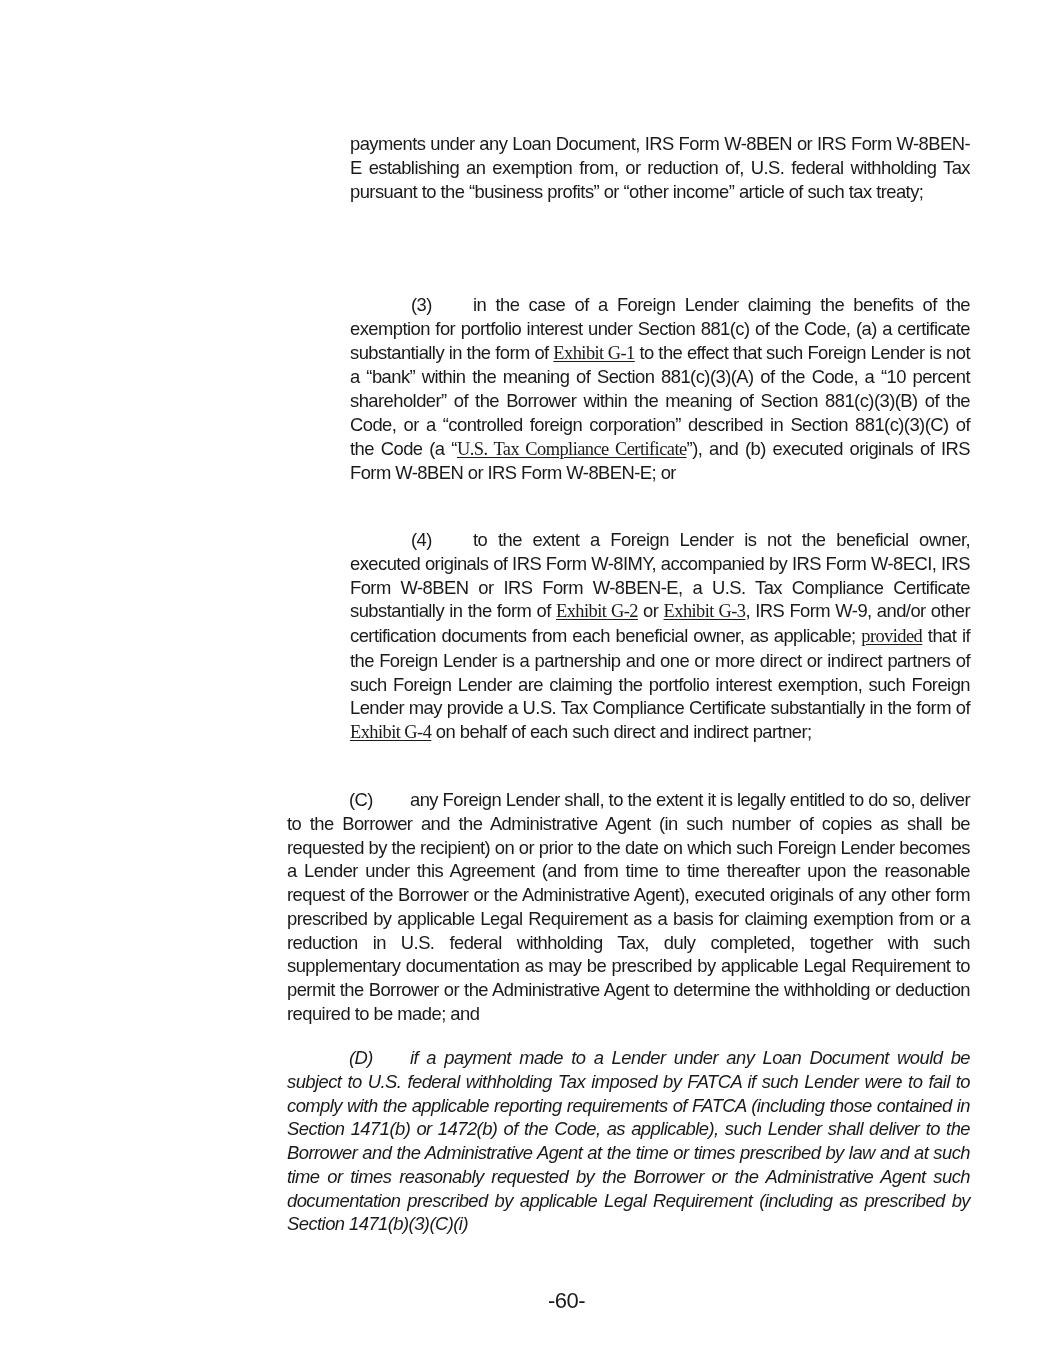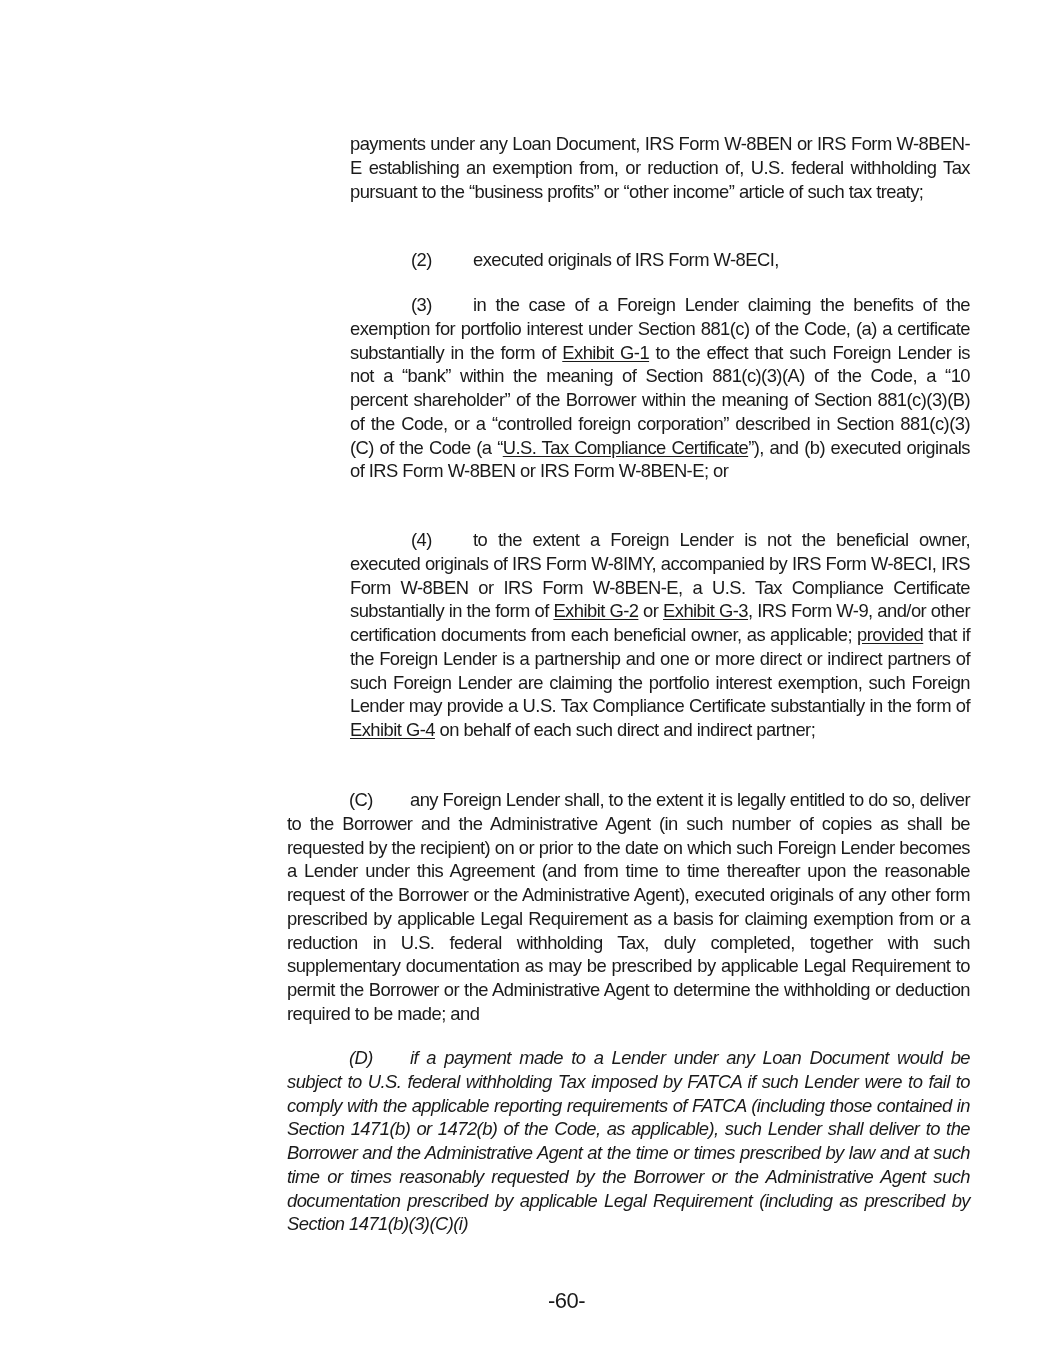--- a/index.html
+++ b/index.html
@@ -38,43 +38,41 @@
     .full {
       left: 248px;
       width: 683px;
     }
     .lbl {
       display: inline-block;
     }
     .u {
       text-decoration: underline;
       text-underline-offset: 2px;
+      font-family: Liberation Serif, serif;
     }
     .footer {
       position: absolute;
       top: 1280px;
       left: 0;
       width: 1055px;
       text-align: center;
       font-size: 22px;
       letter-spacing: -0.55px;
     }
   </style>
 </head>
 <body>
 
 <div class="page">
 
   <p class="para indented" style="top:124px;">
     <span>payments under any Loan Document, IRS Form W-8BEN or IRS Form W-8BEN-E establishing an exemption from, or reduction of, U.S. federal withholding Tax pursuant to the “business profits” or “other income” article of such tax treaty;</span>
   </p>
 
-  <p class="para indented" style="top:240px; text-align:left;">
-    <span class="lbl" style="margin-left:61px; width:62px;">(2)</span><span>executed originals of IRS Form W-8ECI,</span>
-  </p>
 
   <p class="para indented" style="top:285px;">
     <span class="lbl" style="margin-left:61px; width:62px;">(3)</span><span>in the case of a Foreign Lender claiming the benefits of the exemption for portfolio interest under Section 881(c) of the Code, (a) a certificate substantially in the form of </span><span class="u">Exhibit G-1</span><span> to the effect that such Foreign Lender is not a “bank” within the meaning of Section 881(c)(3)(A) of the Code, a “10 percent shareholder” of the Borrower within the meaning of Section 881(c)(3)(B) of the Code, or a “controlled foreign corporation” described in Section 881(c)(3)(C) of the Code (a “</span><span class="u">U.S. Tax Compliance Certificate</span><span>”), and (b) executed originals of IRS Form W-8BEN or IRS Form W-8BEN-E; or</span>
   </p>
 
   <p class="para indented" style="top:520px;">
     <span class="lbl" style="margin-left:61px; width:62px;">(4)</span><span>to the extent a Foreign Lender is not the beneficial owner, executed originals of IRS Form W-8IMY, accompanied by IRS Form W-8ECI, IRS Form W-8BEN or IRS Form W-8BEN-E, a U.S. Tax Compliance Certificate substantially in the form of </span><span class="u">Exhibit G-2</span><span> or </span><span class="u">Exhibit G-3</span><span>, IRS Form W-9, and/or other certification documents from each beneficial owner, as applicable; </span><span class="u">provided</span><span> that if the Foreign Lender is a partnership and one or more direct or indirect partners of such Foreign Lender are claiming the portfolio interest exemption, such Foreign Lender may provide a U.S. Tax Compliance Certificate substantially in the form of </span><span class="u">Exhibit G-4</span><span> on behalf of each such direct and indirect partner;</span>
   </p>
 
   <p class="para full" style="top:780px;">

